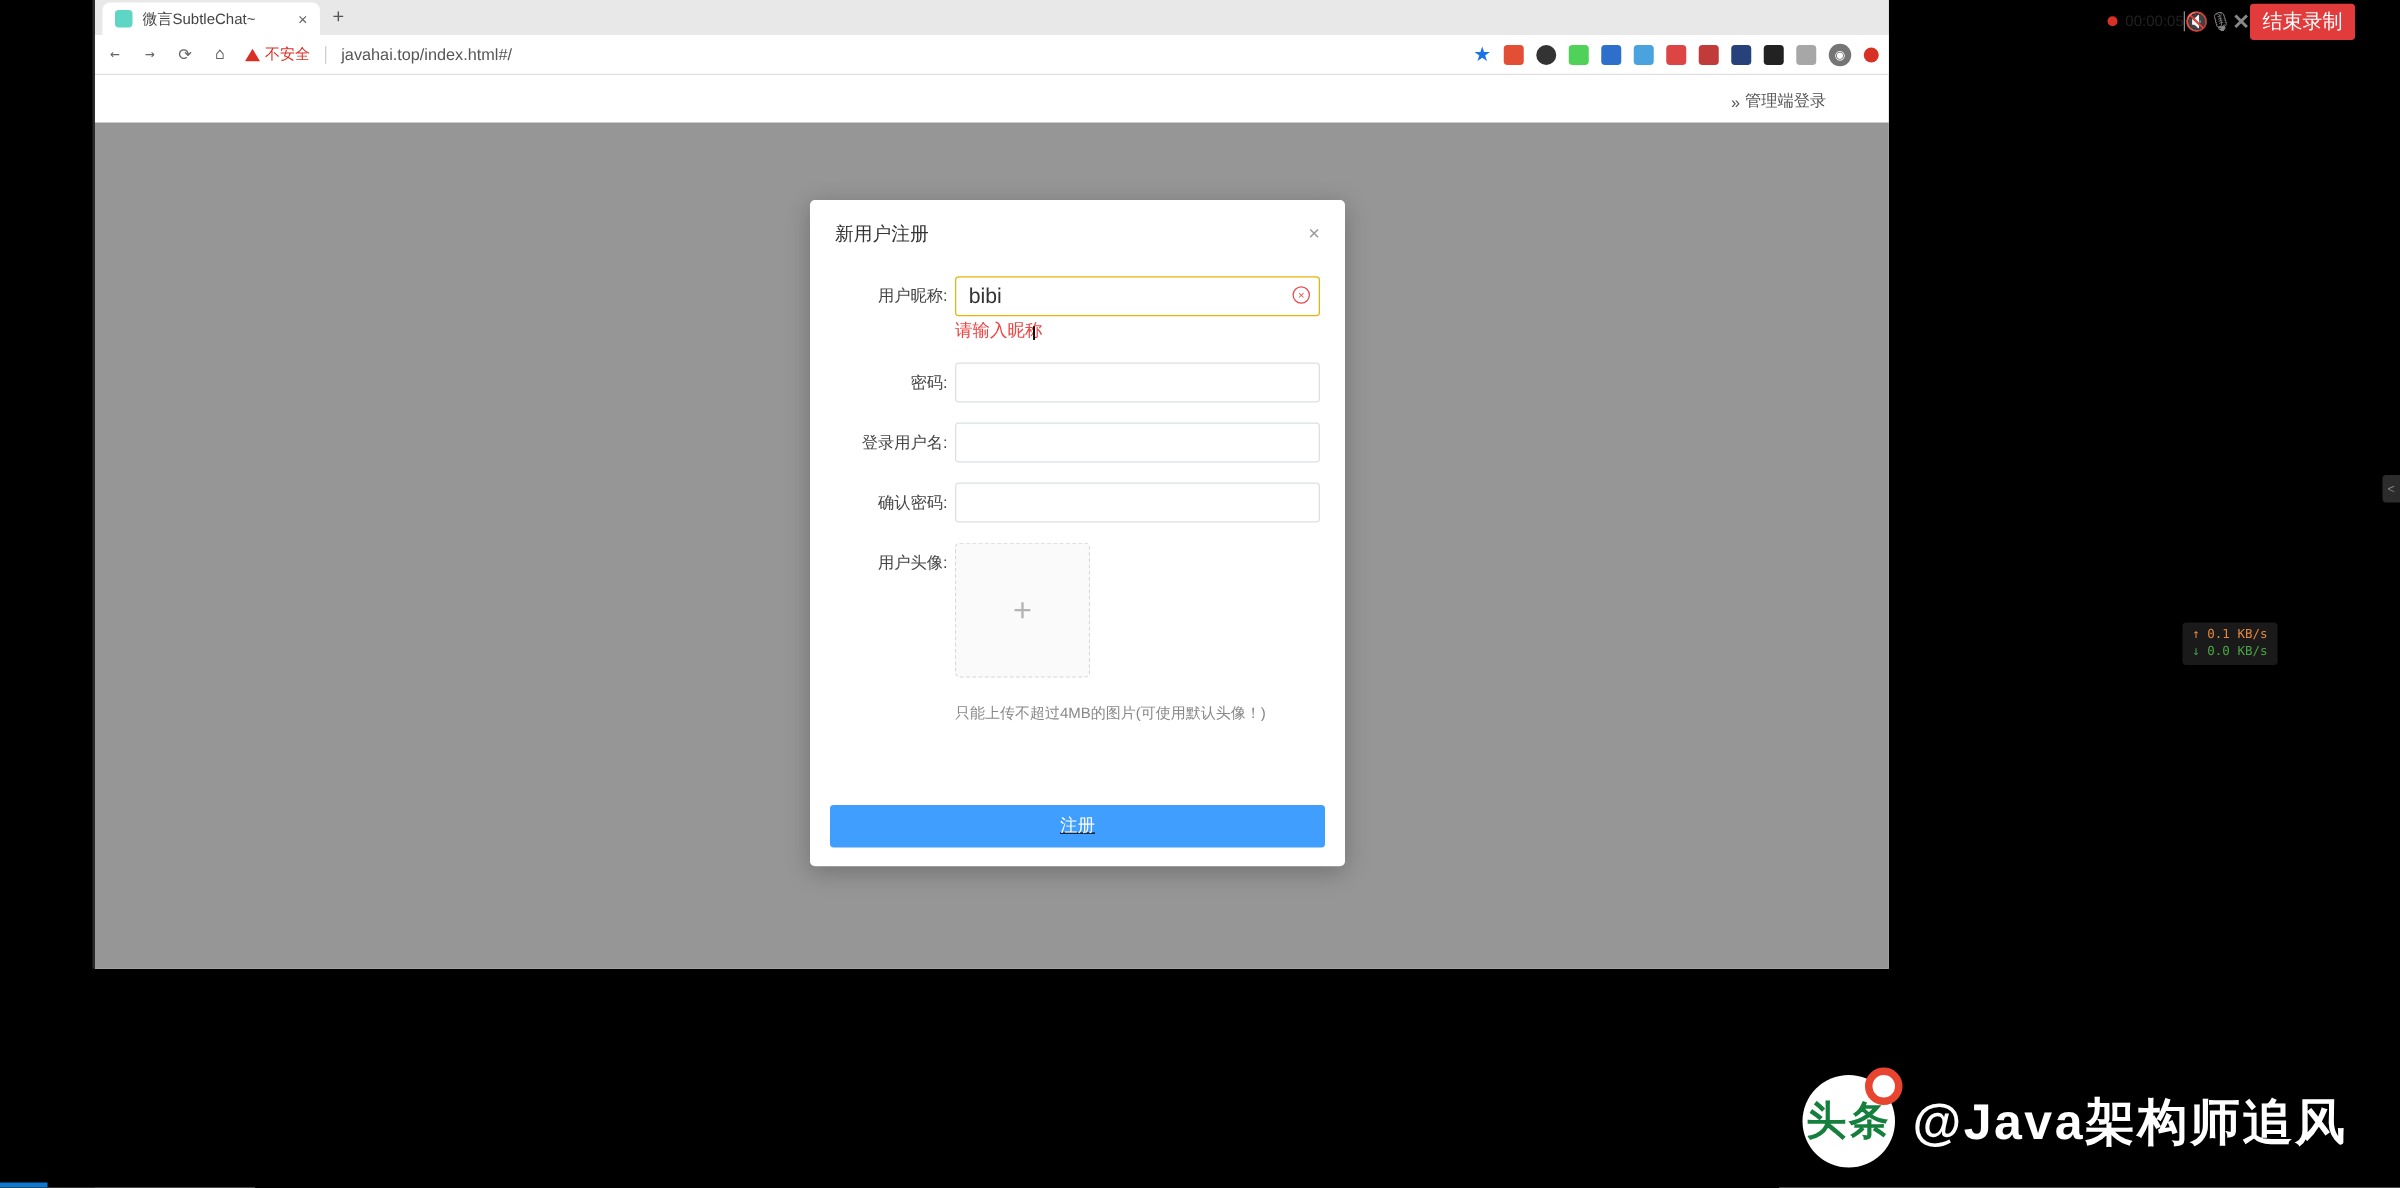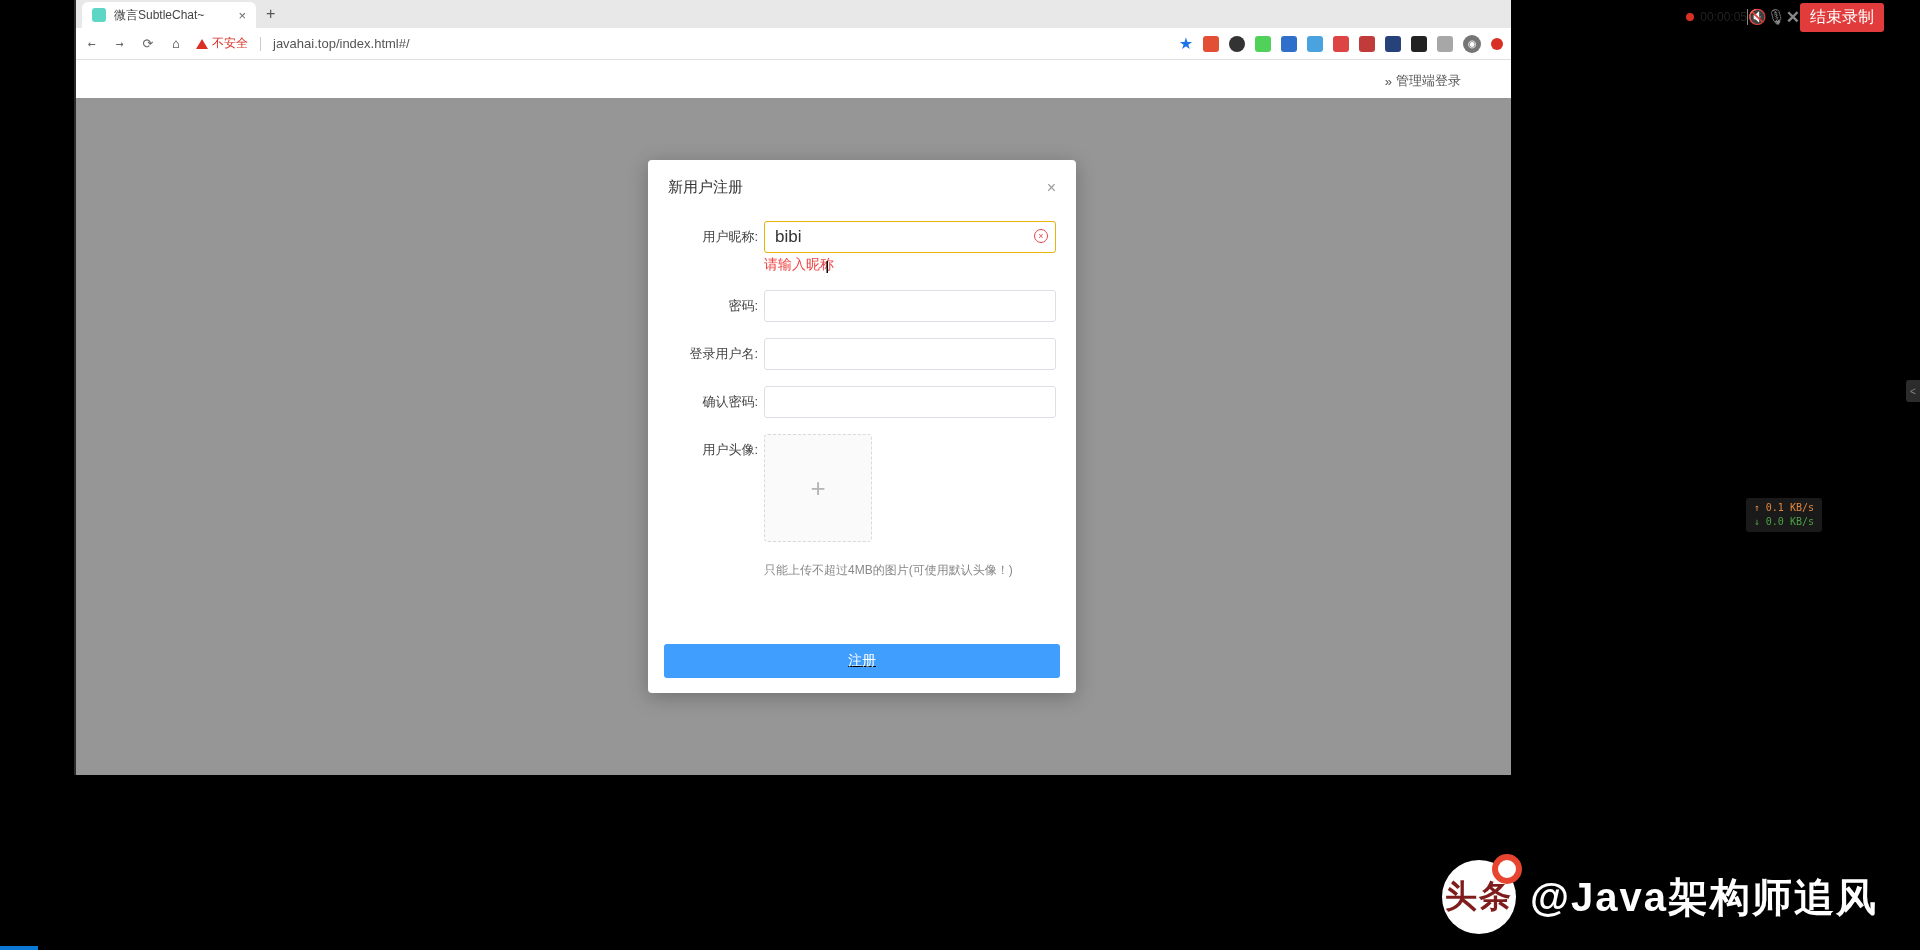--- a/index.html
+++ b/index.html
@@ -93,21 +93,21 @@
     .net-down { color:#4aa345; }
 
     .side-tab { position:absolute; right:0; top:380px; width:14px; height:22px; background:#2c2c2c; border-radius:3px 0 0 3px; display:flex; align-items:center; justify-content:center; color:#888; font-size:10px; cursor:pointer; }
 
     .watermark {
       position:absolute; right:42px; bottom:16px; display:flex; align-items:center; gap:14px;
       color:#fff; font-size:40px; font-weight:600; letter-spacing:2px;
     }
     .wm-dot { width:74px; height:74px; border-radius:50%; background:#fff; display:flex; align-items:center; justify-content:center; position:relative; }
     .wm-dot-inner { position:absolute; width:30px; height:30px; border-radius:50%; border:6px solid #e74530; right:-6px; top:-6px; background:#fff; }
-    .wm-text-main { color:#7f1d1d; font-size:32px; font-weight:700; position:absolute; }
+    .wm-text-main { color:#15803d; font-size:32px; font-weight:700; position:absolute; }
 
     .taskbar-hint { position:absolute; left:0; bottom:0; width:38px; height:4px; background:#0b78d3; }
     .chev { font-family: monospace; }
   </style>
 </head>
 <body>
 
 <div class="left-bar"></div>
 <div class="vline"></div>
 

